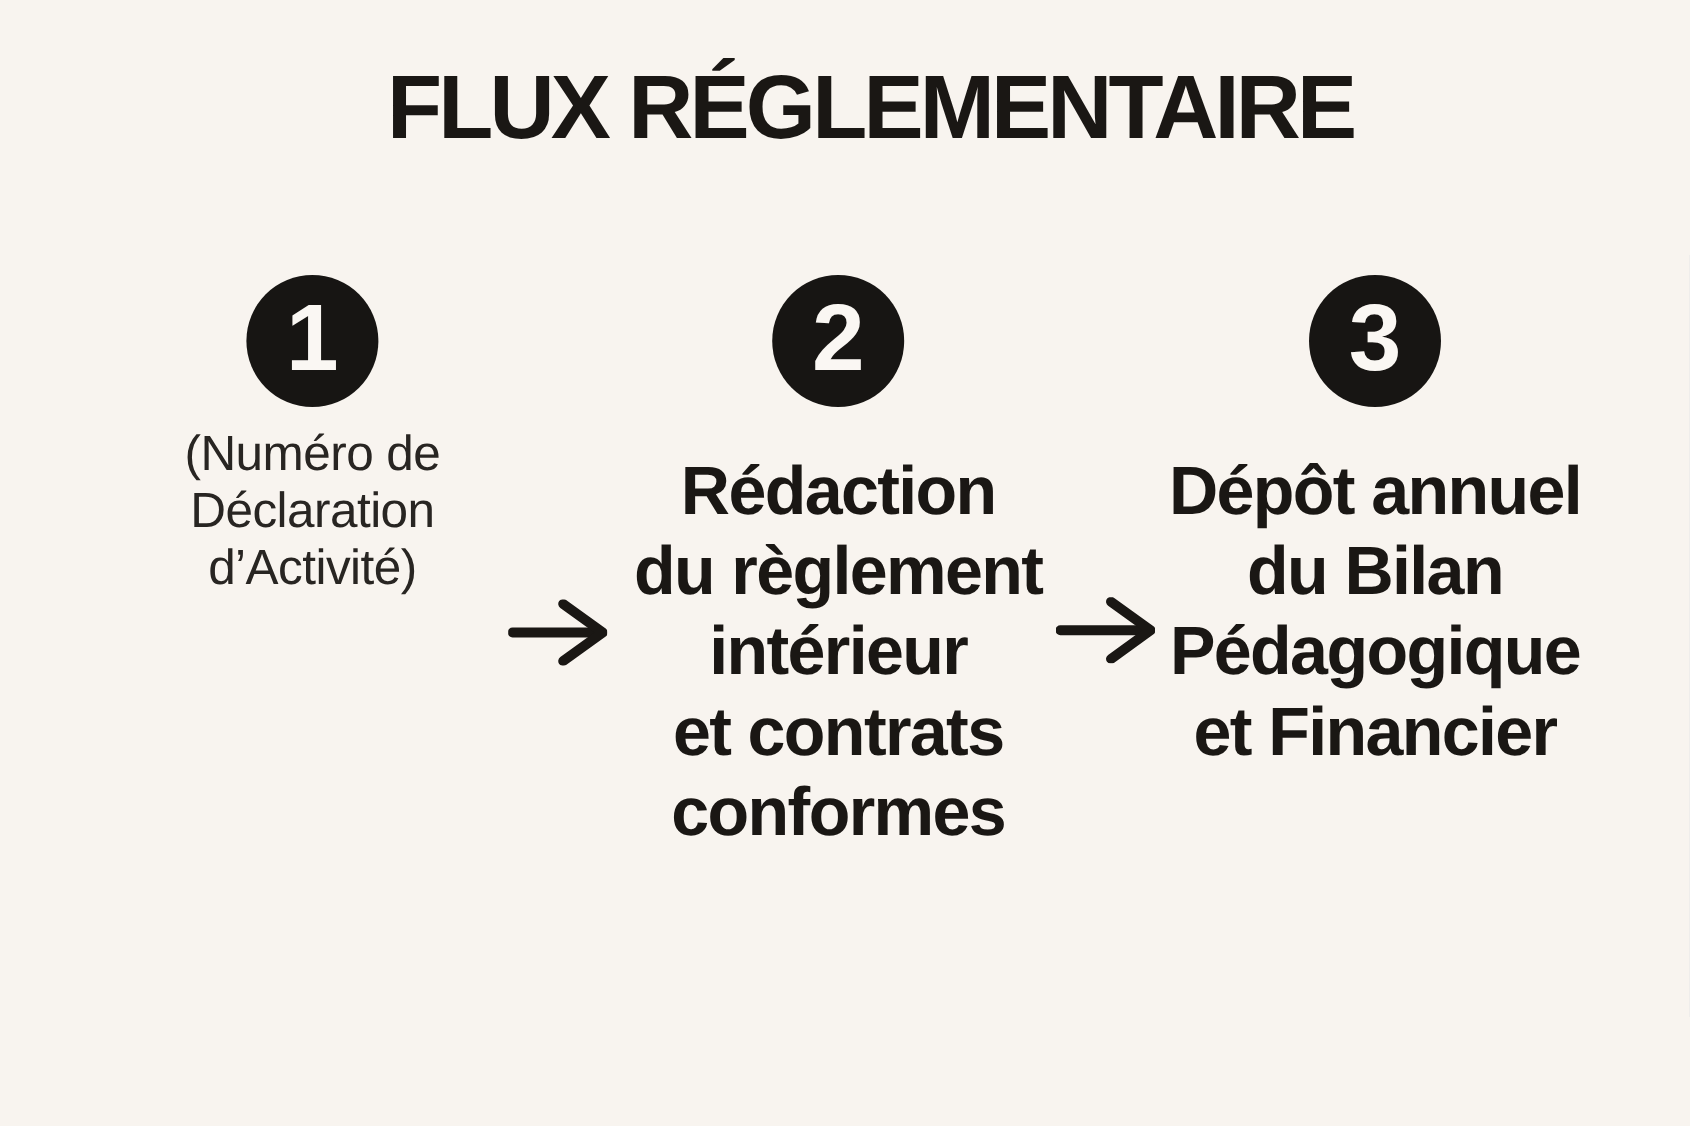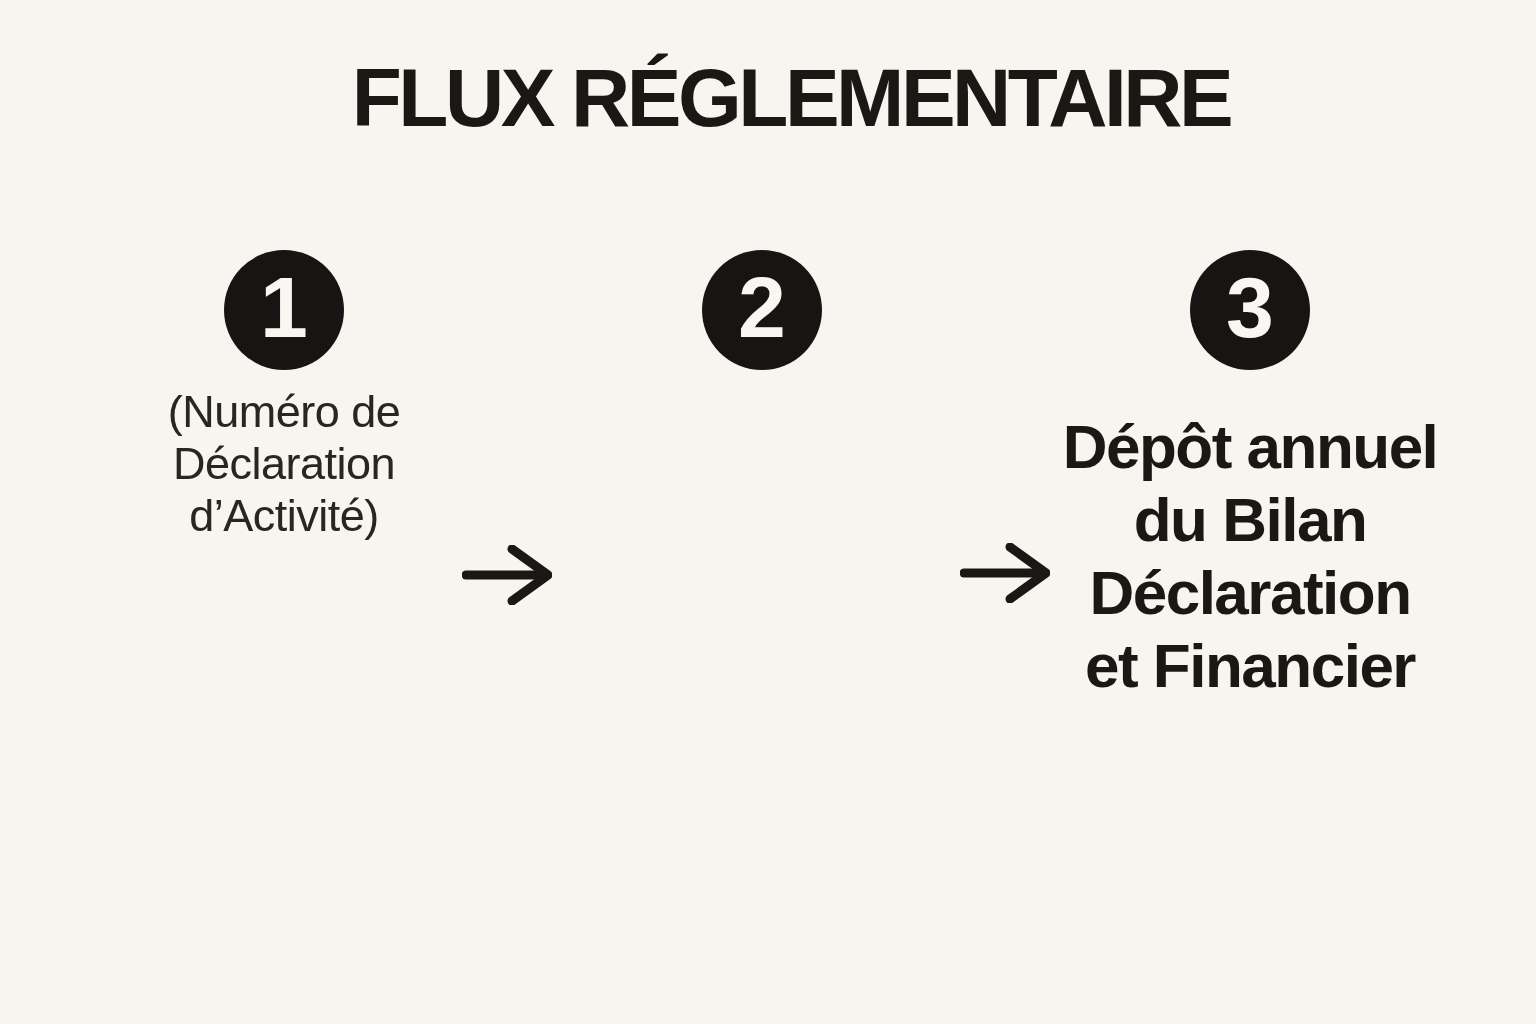--- a/index.html
+++ b/index.html
@@ -100,30 +100,35 @@
 
   <svg class="arrow arrow-1" viewBox="0 0 90 60" xmlns="http://www.w3.org/2000/svg">
     <path d="M4 30 H76" fill="none" stroke-width="9" stroke-linecap="round" stroke-linejoin="round" stroke="#1a1714"></path>
     <path d="M50 4 L86 30 L50 56" fill="none" stroke-width="9" stroke-linecap="round" stroke-linejoin="round" stroke="#1a1714"></path>
   </svg>
 
   <section class="step step-2">
     <div class="badge">
       <span class="digit">2</span>
     </div>
+    <div class="heading">Rédaction
+du règlement
+intérieur
+et contrats
+conformes</div>
   </section>
 
   <svg class="arrow arrow-2" viewBox="0 0 90 60" xmlns="http://www.w3.org/2000/svg">
     <path d="M4 30 H76" fill="none" stroke-width="9" stroke-linecap="round" stroke-linejoin="round" stroke="#1a1714"></path>
     <path d="M50 4 L86 30 L50 56" fill="none" stroke-width="9" stroke-linecap="round" stroke-linejoin="round" stroke="#1a1714"></path>
   </svg>
 
   <section class="step step-3">
     <div class="badge">
       <span class="digit">3</span>
     </div>
     <div class="heading">Dépôt annuel
 du Bilan
-Déclaration
+Pédagogique
 et Financier</div>
   </section>
 
 </div>
 
 </body></html>

